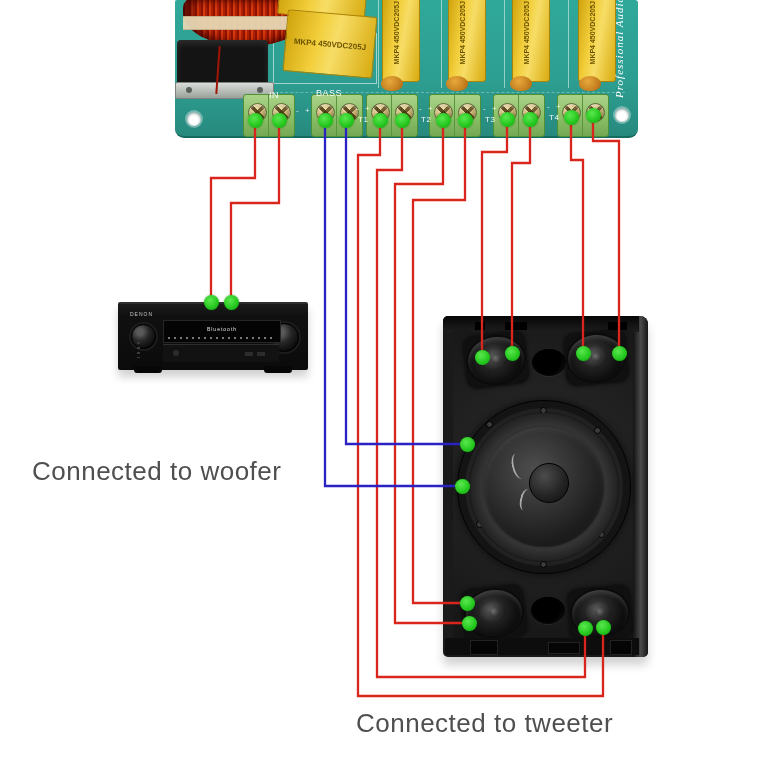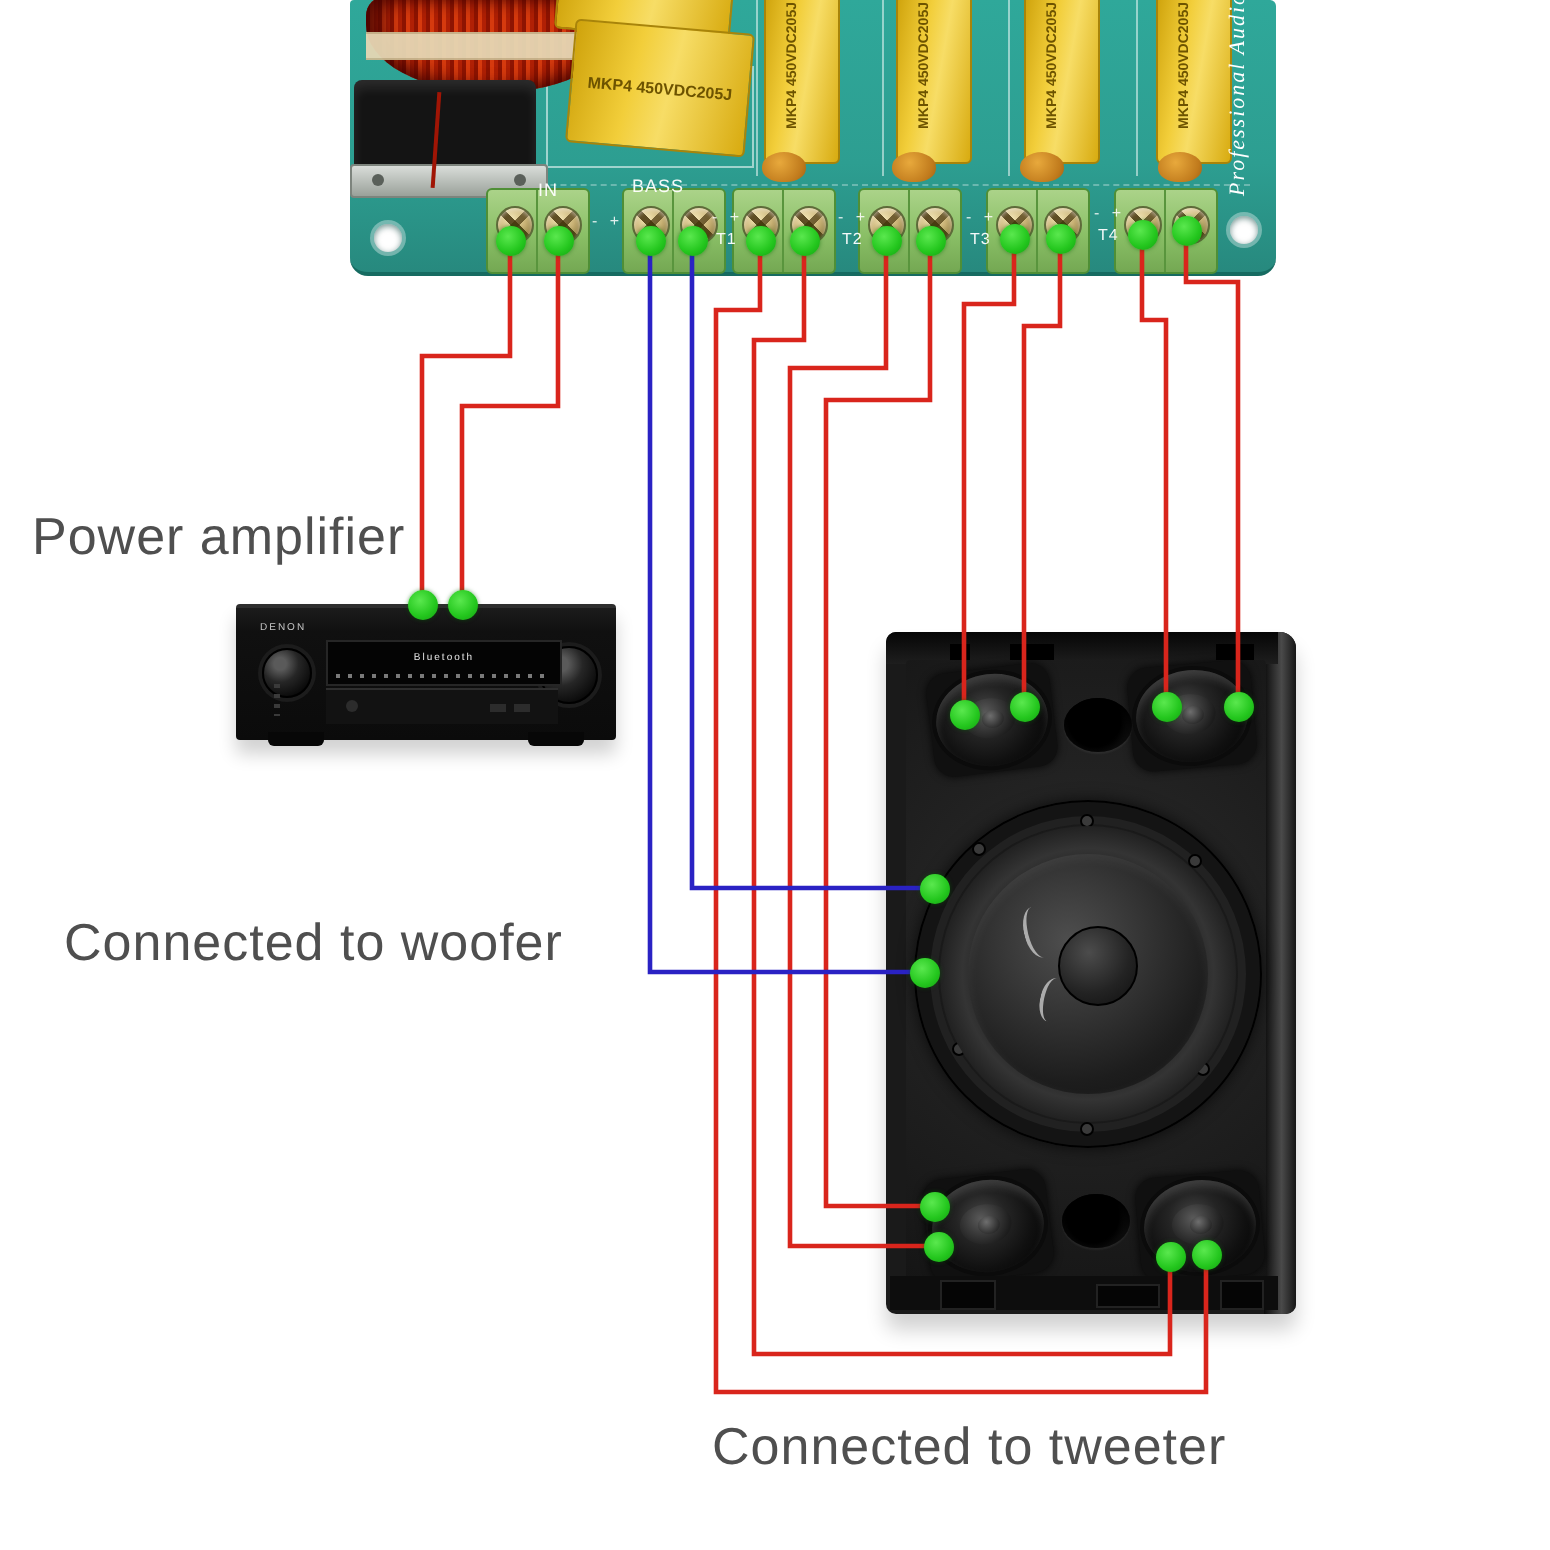--- a/index.html
+++ b/index.html
@@ -275,21 +275,20 @@
         <div class="tw"></div>
       </div>
     <div class="port" style="left:88px;top:281px;"></div>
 
     <div class="spk-bottom"></div>
     <div class="spk-foot" style="left:27px;top:324px;width:26px;height:13px;"></div>
     <div class="spk-foot" style="left:105px;top:326px;width:30px;height:10px;"></div>
     <div class="spk-foot" style="left:167px;top:324px;width:20px;height:13px;"></div>
   </div>
 
-  <div class="caption" style="left:16px;top:253px;">Power amplifier</div>
   <div class="caption" style="left:356px;top:708px;">Connected to tweeter</div>
   <div class="caption" style="left:32px;top:456px;">Connected to woofer</div>
 
   <svg class="wire-svg" width="775" height="775">
       <polyline points="255,120 255,178 211,178 211,301" fill="none" stroke="#d9251c" stroke-width="2.3"></polyline>
       <polyline points="279,120 279,203 231,203 231,301" fill="none" stroke="#d9251c" stroke-width="2.3"></polyline>
       <polyline points="380,120 380,155 358,155 358,696 603,696 603,628" fill="none" stroke="#d9251c" stroke-width="2.3"></polyline>
       <polyline points="402,120 402,170 377,170 377,677 585,677 585,629" fill="none" stroke="#d9251c" stroke-width="2.3"></polyline>
       <polyline points="443,120 443,184 395,184 395,623 468,623" fill="none" stroke="#d9251c" stroke-width="2.3"></polyline>
       <polyline points="465,120 465,200 413,200 413,603 466,603" fill="none" stroke="#d9251c" stroke-width="2.3"></polyline>

